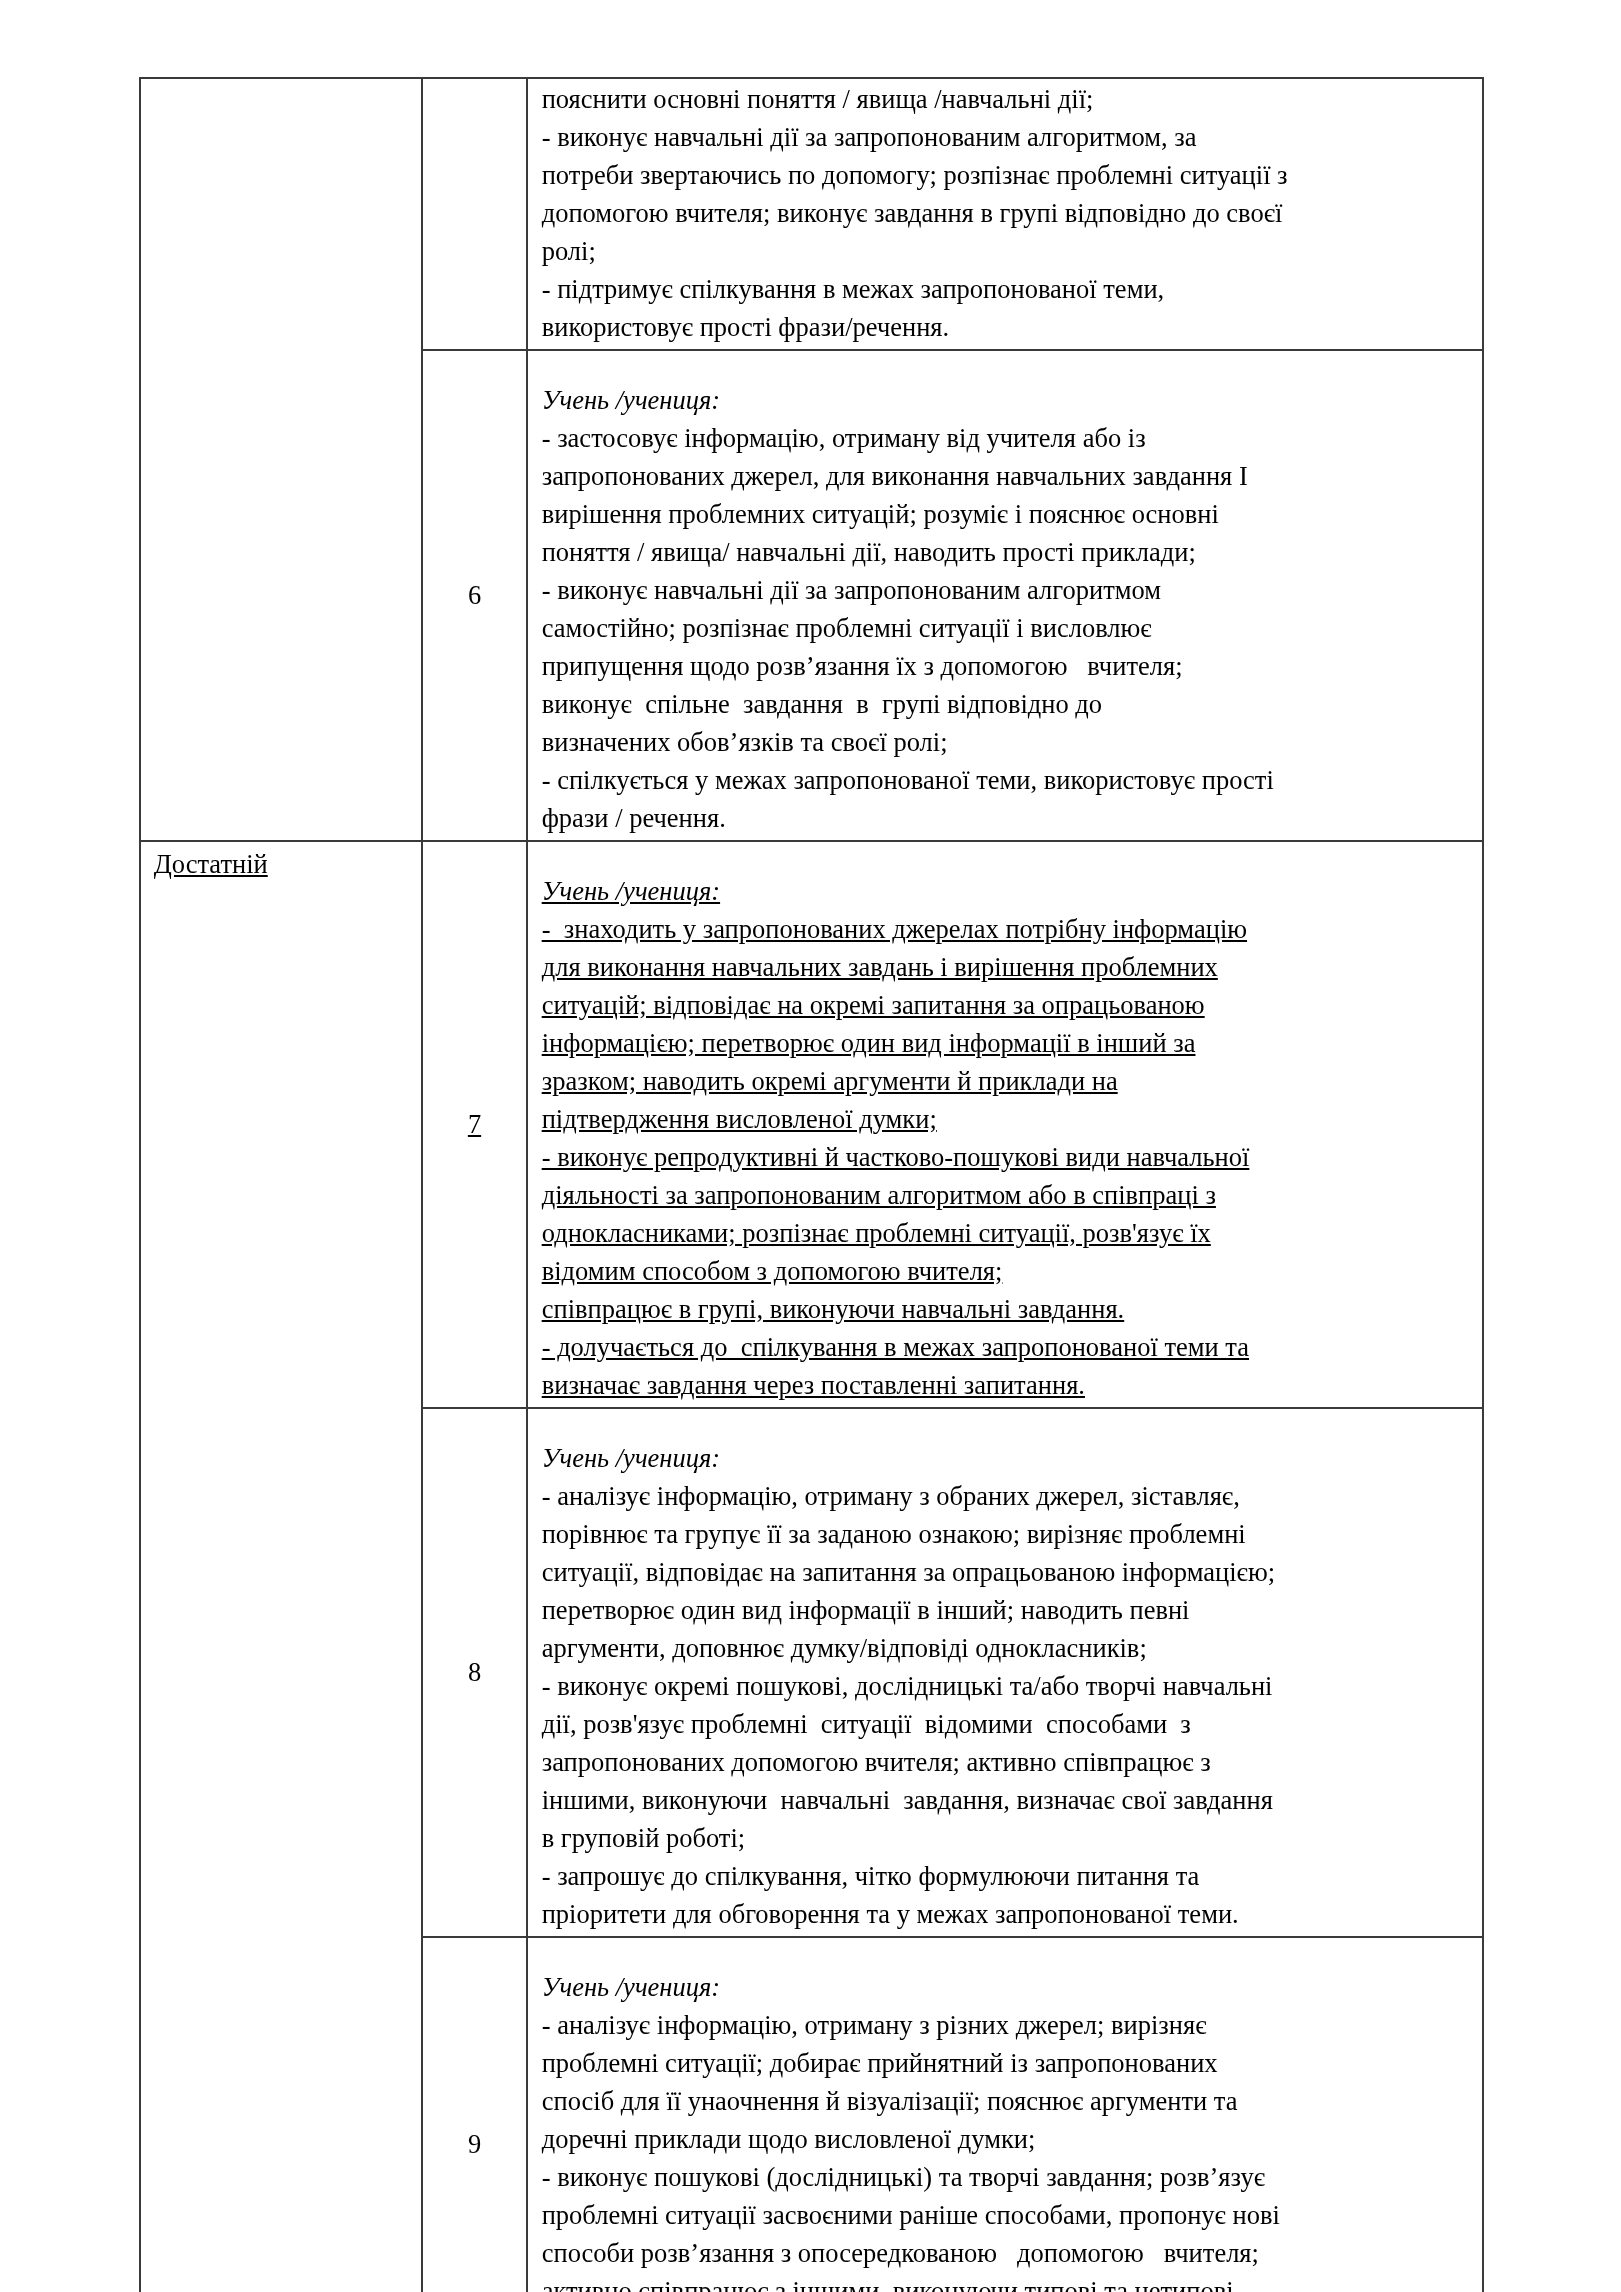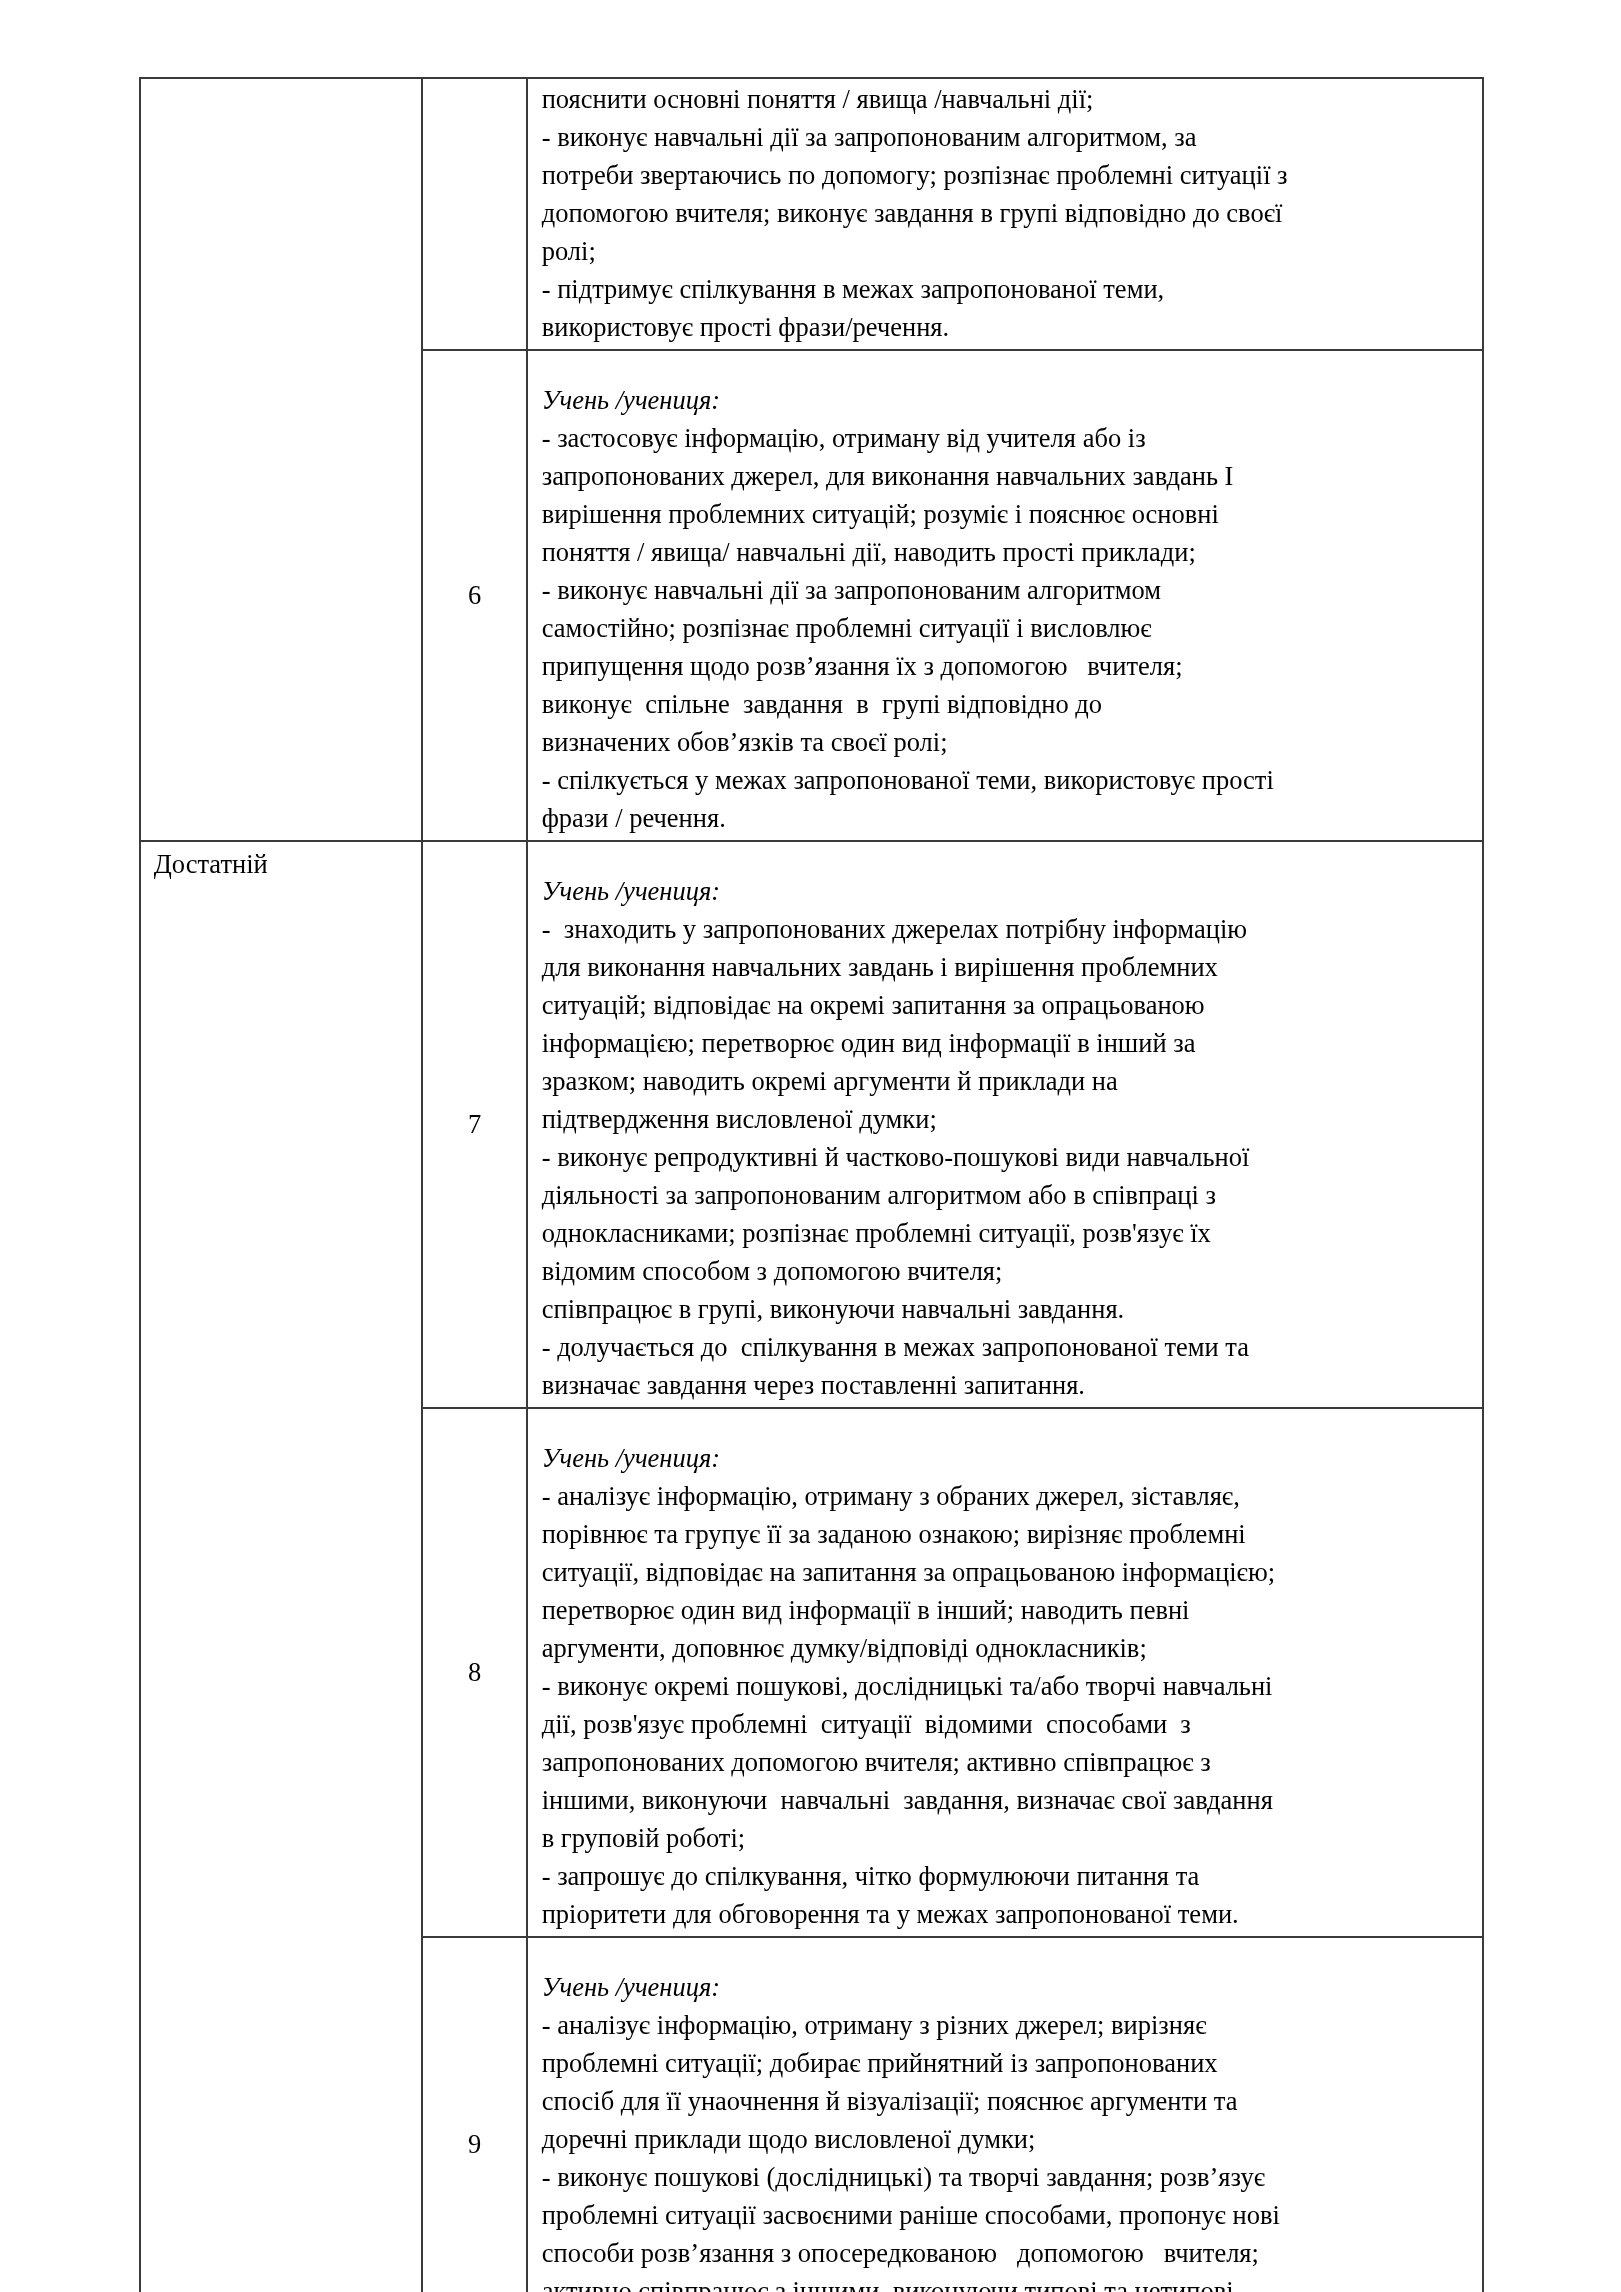--- a/index.html
+++ b/index.html
@@ -57,35 +57,35 @@
             </div>
         </td>
       </tr>
 
       <tr style="height:453px;">
         <td class="score-cell">6</td>
         <td class="desc-cell">
           <span class="desc-line intro">Учень /учениця:</span>
           <div class="lines">
               <span class="desc-line">- застосовує інформацію, отриману від учителя або із</span>
-              <span class="desc-line">запропонованих джерел, для виконання навчальних завдань І</span>
+              <span class="desc-line">запропонованих джерел, для виконання навчальних завдання І</span>
               <span class="desc-line">вирішення проблемних ситуацій; розуміє і пояснює основні</span>
               <span class="desc-line">поняття / явища/ навчальні дії, наводить прості приклади;</span>
               <span class="desc-line">- виконує навчальні дії за запропонованим алгоритмом</span>
               <span class="desc-line">самостійно; розпізнає проблемні ситуації і висловлює</span>
               <span class="desc-line">припущення щодо розв’язання їх з допомогою   вчителя;</span>
               <span class="desc-line">виконує  спільне  завдання  в  групі відповідно до</span>
               <span class="desc-line">визначених обов’язків та своєї ролі;</span>
               <span class="desc-line">- спілкується у межах запропонованої теми, використовує прості</span>
               <span class="desc-line">фрази / речення.</span>
             </div>
         </td>
       </tr>
 
-      <tr style="height:526px;">
+      <tr style="height:526px;text-decoration:underline;">
         <td class="level-cell" rowspan="3">Достатній</td>
         <td class="score-cell">7</td>
         <td class="desc-cell">
           <span class="desc-line intro">Учень /учениця:</span>
           <div class="lines">
               <span class="desc-line">-  знаходить у запропонованих джерелах потрібну інформацію</span>
               <span class="desc-line">для виконання навчальних завдань і вирішення проблемних</span>
               <span class="desc-line">ситуацій; відповідає на окремі запитання за опрацьованою</span>
               <span class="desc-line">інформацією; перетворює один вид інформації в інший за</span>
               <span class="desc-line">зразком; наводить окремі аргументи й приклади на</span>

